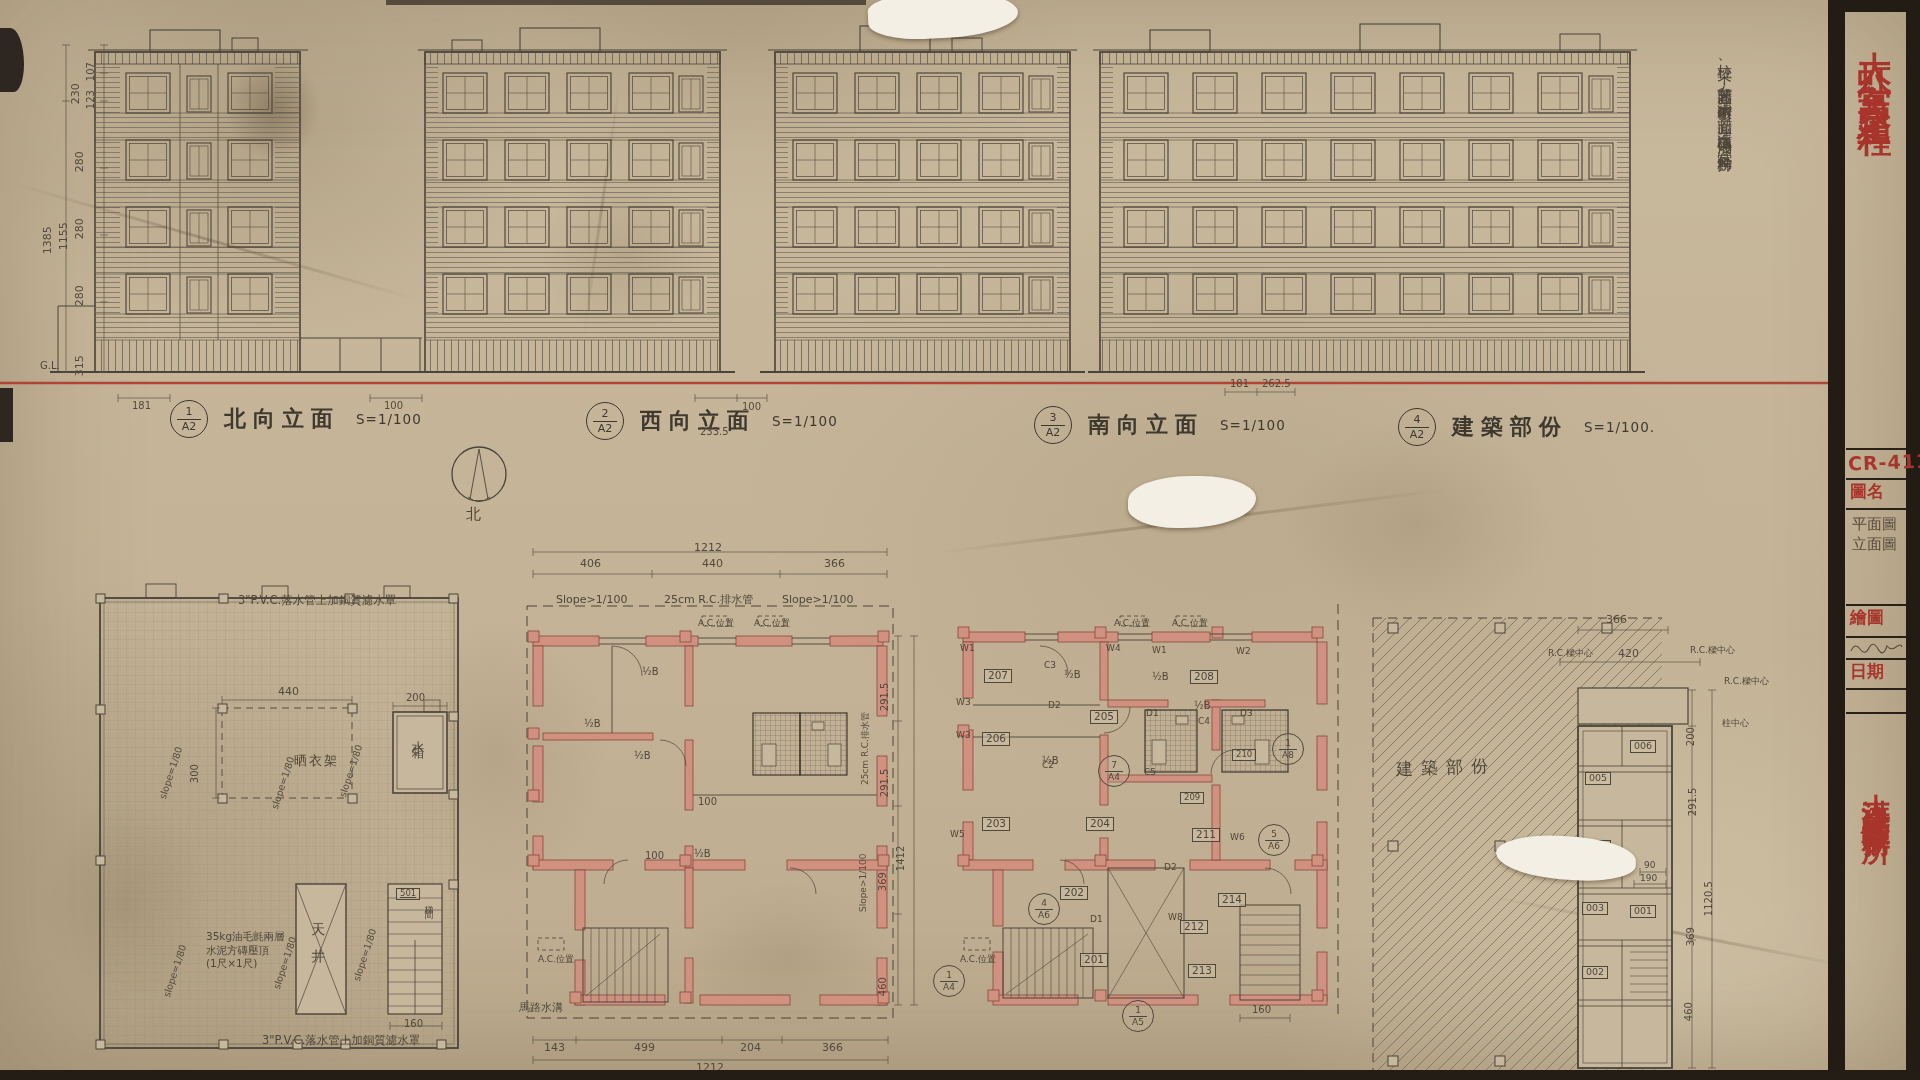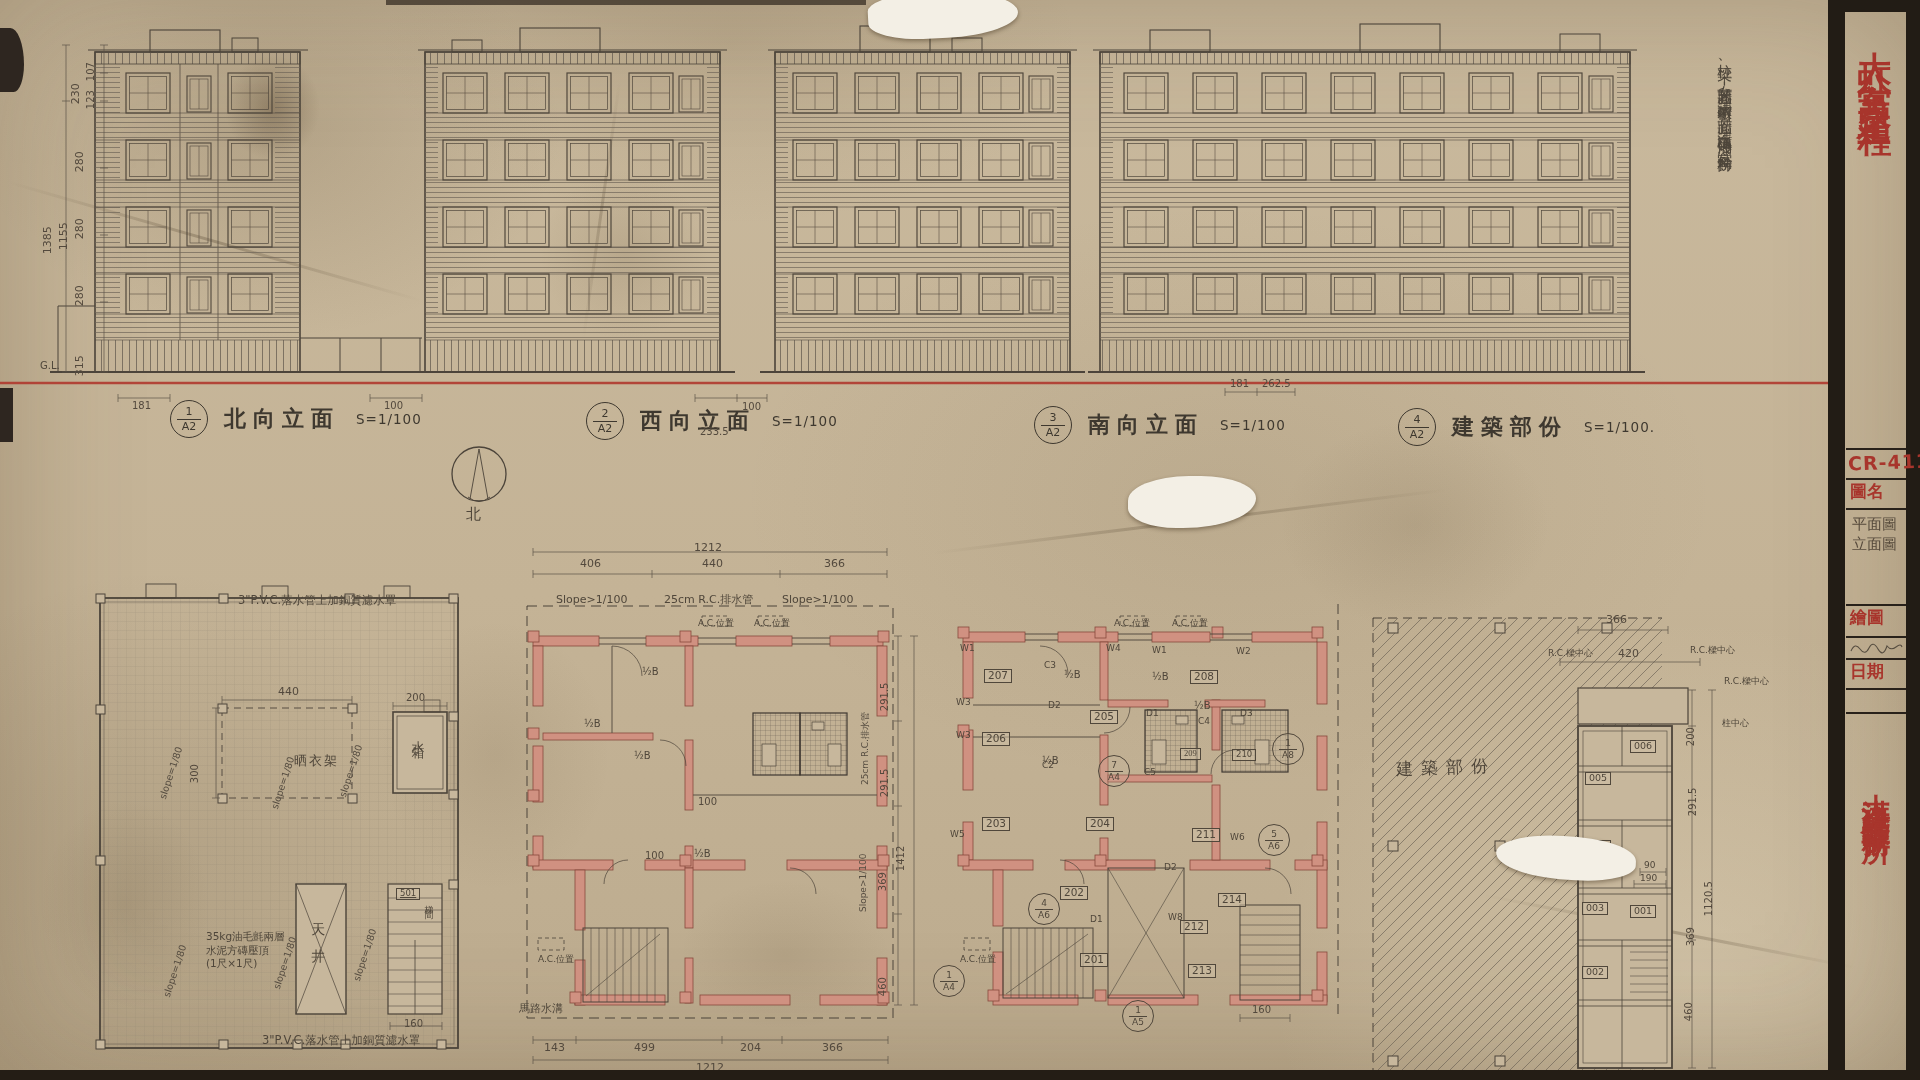--- a/index.html
+++ b/index.html
@@ -487,21 +487,21 @@
   <span class="t" style="left:782px;top:594px;font-size:11px;">Slope&gt;1/100</span>
   <span class="t sm" style="left:698px;top:618px;">A.C.位置</span>
   <span class="t sm" style="left:754px;top:618px;">A.C.位置</span>
   <span class="t sm" style="left:538px;top:954px;">A.C.位置</span>
   <span class="t" style="left:642px;top:666px;font-size:10px;">½B</span>
   <span class="t" style="left:584px;top:718px;font-size:10px;">½B</span>
   <span class="t" style="left:634px;top:750px;font-size:10px;">½B</span>
   <span class="t" style="left:694px;top:848px;font-size:10px;">½B</span>
   <span class="t dim" style="left:698px;top:796px;font-size:10px;">100</span>
   <span class="t dim" style="left:645px;top:850px;font-size:10px;">100</span>
-  <span class="t" style="left:519px;top:1002px;font-size:11px;font-family:Liberation Serif, serif;">馬路水溝</span>
+  <span class="t" style="left:519px;top:1002px;font-size:11px;">馬路水溝</span>
   <span class="t dim" style="left:544px;top:1042px;">143</span>
   <span class="t dim" style="left:634px;top:1042px;">499</span>
   <span class="t dim" style="left:740px;top:1042px;">204</span>
   <span class="t dim" style="left:822px;top:1042px;">366</span>
   <span class="t dim" style="left:696px;top:1062px;">1212</span>
   <span class="t dim rot90" style="left:890px;top:700px;font-size:10px;">291.5</span>
   <span class="t dim rot90" style="left:890px;top:786px;font-size:10px;">291.5</span>
   <span class="t dim rot90" style="left:888px;top:880px;font-size:10px;">369</span>
   <span class="t dim rot90" style="left:888px;top:985px;font-size:10px;">460</span>
   <span class="t dim rot90" style="left:906px;top:860px;font-size:10px;">1412</span>
@@ -509,21 +509,21 @@
   <span class="t rot90" style="left:868px;top:902px;font-size:9px;color:#554c40;">Slope&gt;1/100</span>
 
   <span class="t boxed" style="left:1080px;top:953px;">201</span>
   <span class="t boxed" style="left:1060px;top:886px;">202</span>
   <span class="t boxed" style="left:982px;top:817px;">203</span>
   <span class="t boxed" style="left:1086px;top:817px;">204</span>
   <span class="t boxed" style="left:1090px;top:710px;text-align:center;">205</span>
   <span class="t boxed" style="left:982px;top:732px;">206</span>
   <span class="t boxed" style="left:984px;top:669px;">207</span>
   <span class="t boxed" style="left:1190px;top:670px;">208</span>
-  <span class="t boxed" style="left:1180px;top:748px;font-size:8.5px;font-family:Liberation Serif, serif;">209</span>
+  <span class="t boxed" style="left:1180px;top:792px;font-size:8.5px;">209</span>
   <span class="t boxed" style="left:1232px;top:749px;font-size:8.5px;">210</span>
   <span class="t boxed" style="left:1192px;top:828px;">211</span>
   <span class="t boxed" style="left:1180px;top:920px;">212</span>
   <span class="t boxed" style="left:1188px;top:964px;">213</span>
   <span class="t boxed" style="left:1218px;top:893px;">214</span>
   <span class="t sm" style="left:960px;top:643px;">W1</span>
   <span class="t sm" style="left:1078px;top:643px;margin-left:28px;">W4</span>
   <span class="t sm" style="left:1152px;top:645px;">W1</span>
   <span class="t sm" style="left:1236px;top:646px;">W2</span>
   <span class="t sm" style="left:956px;top:697px;">W3</span>

